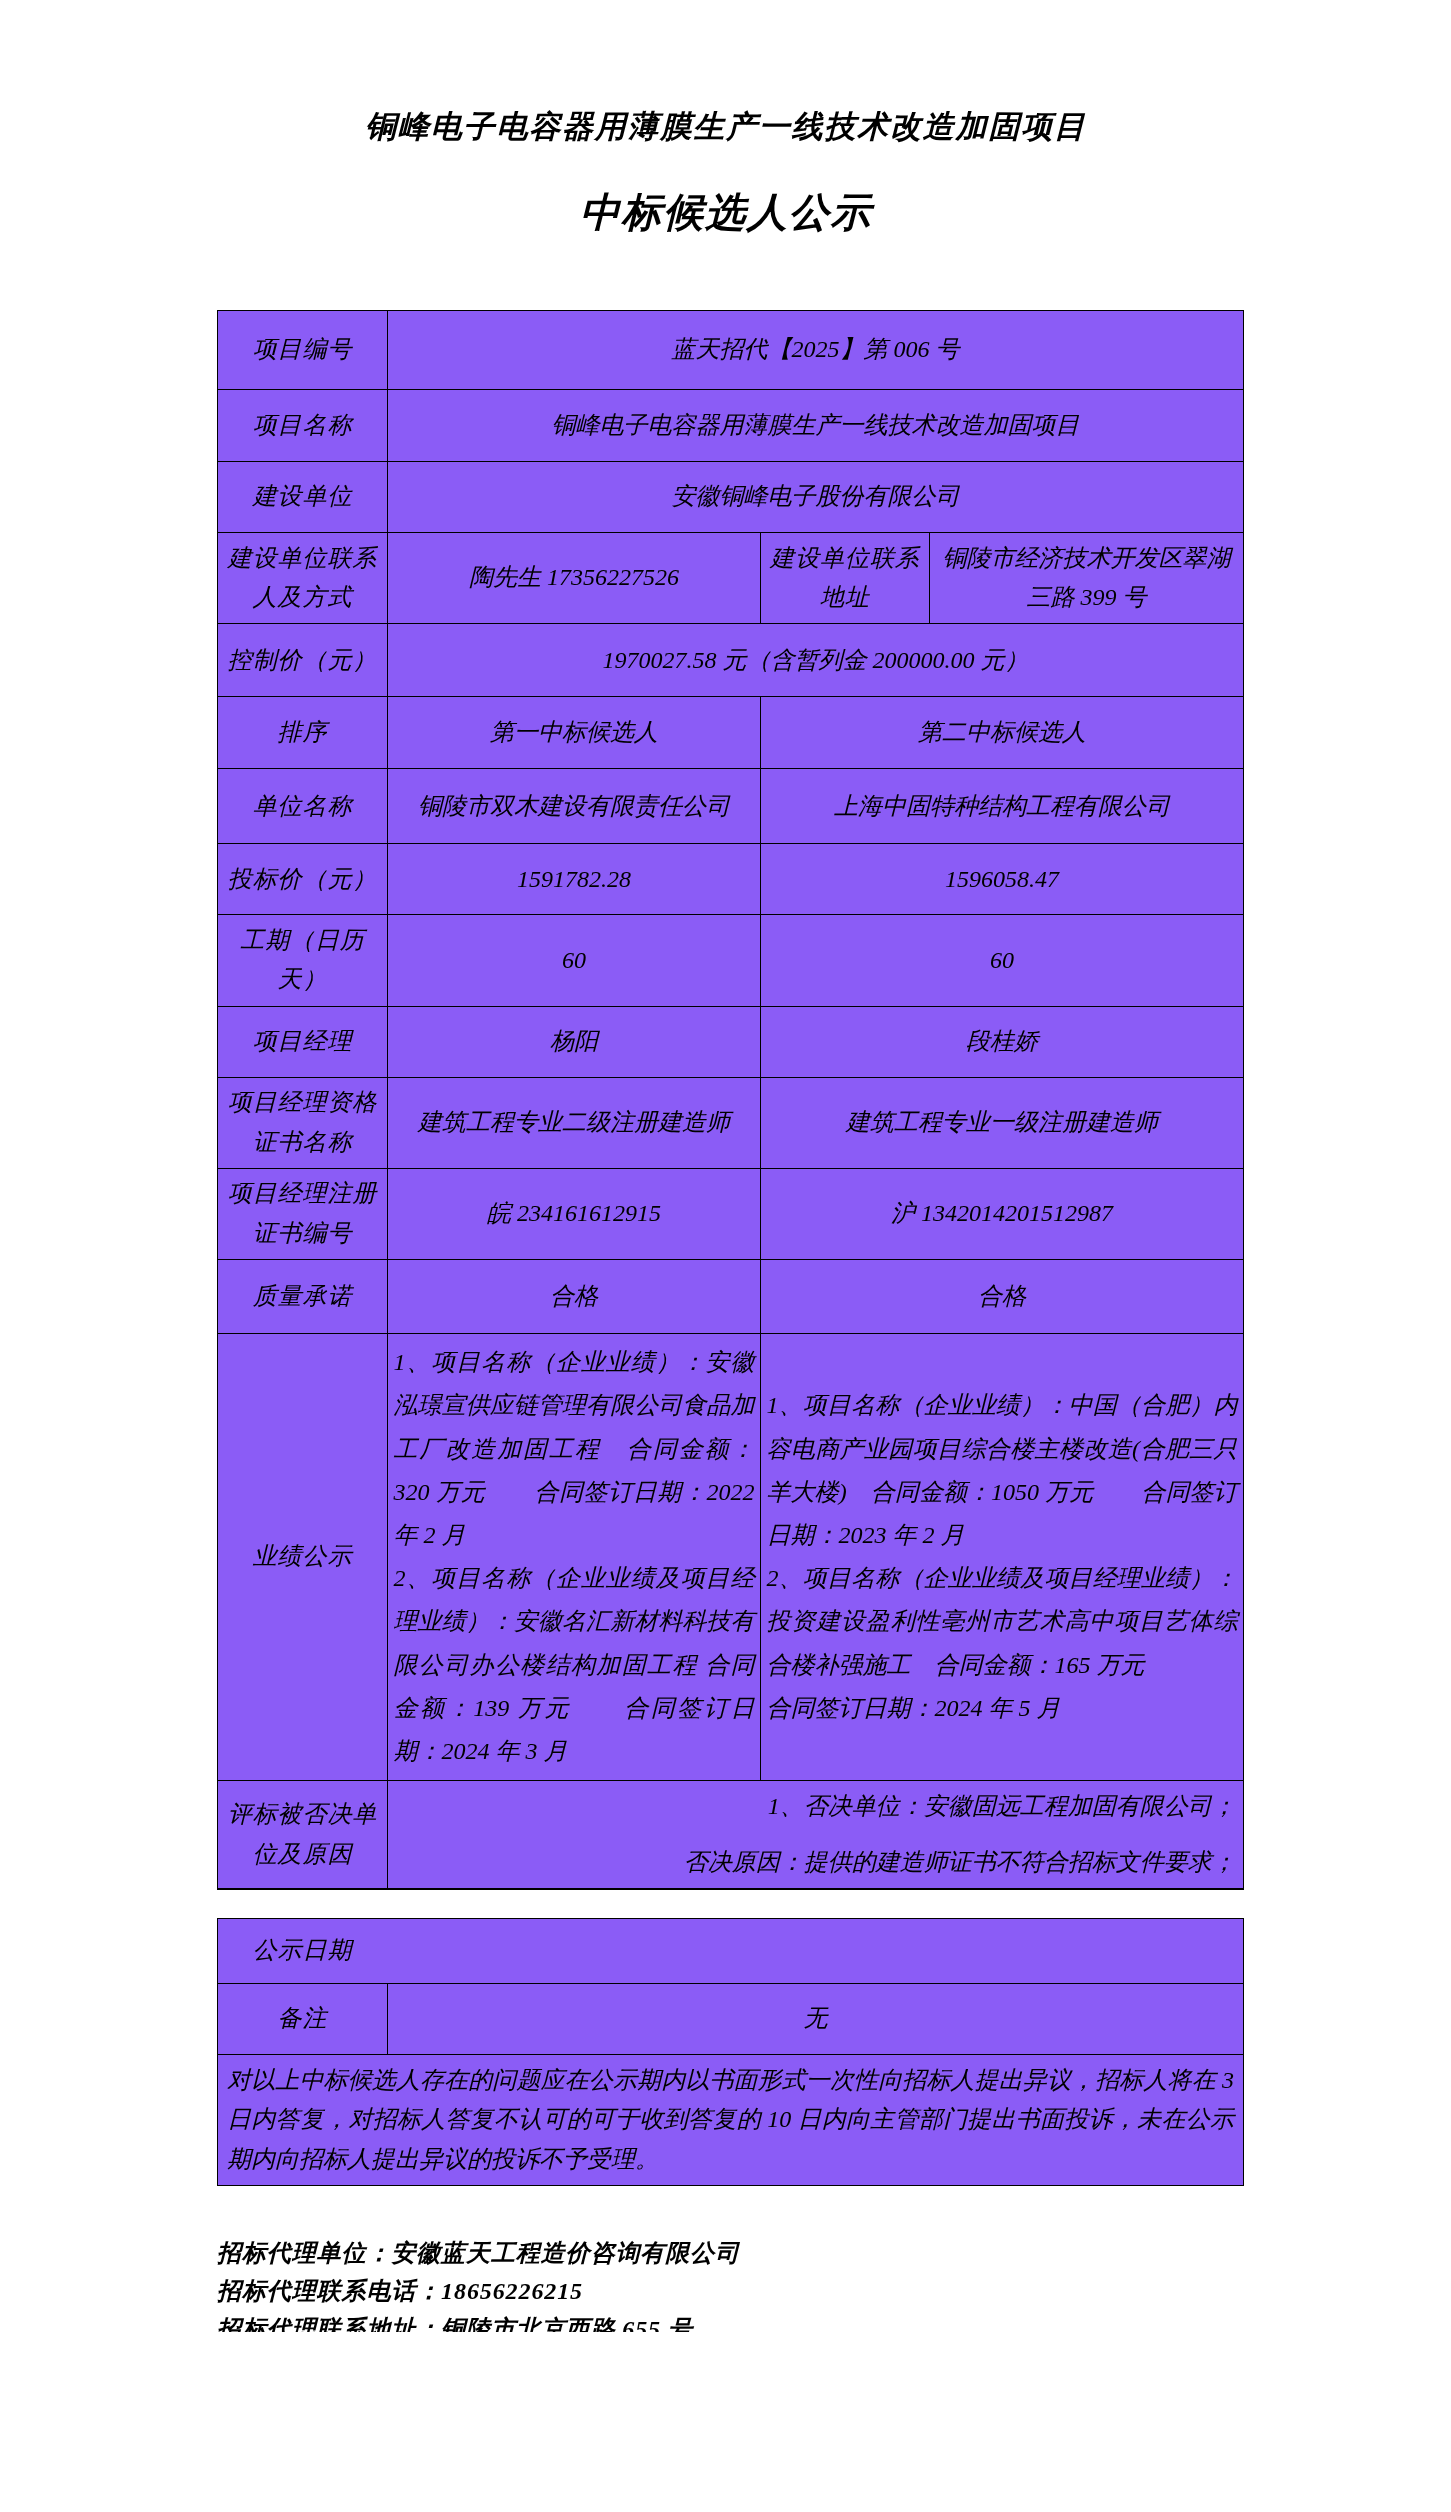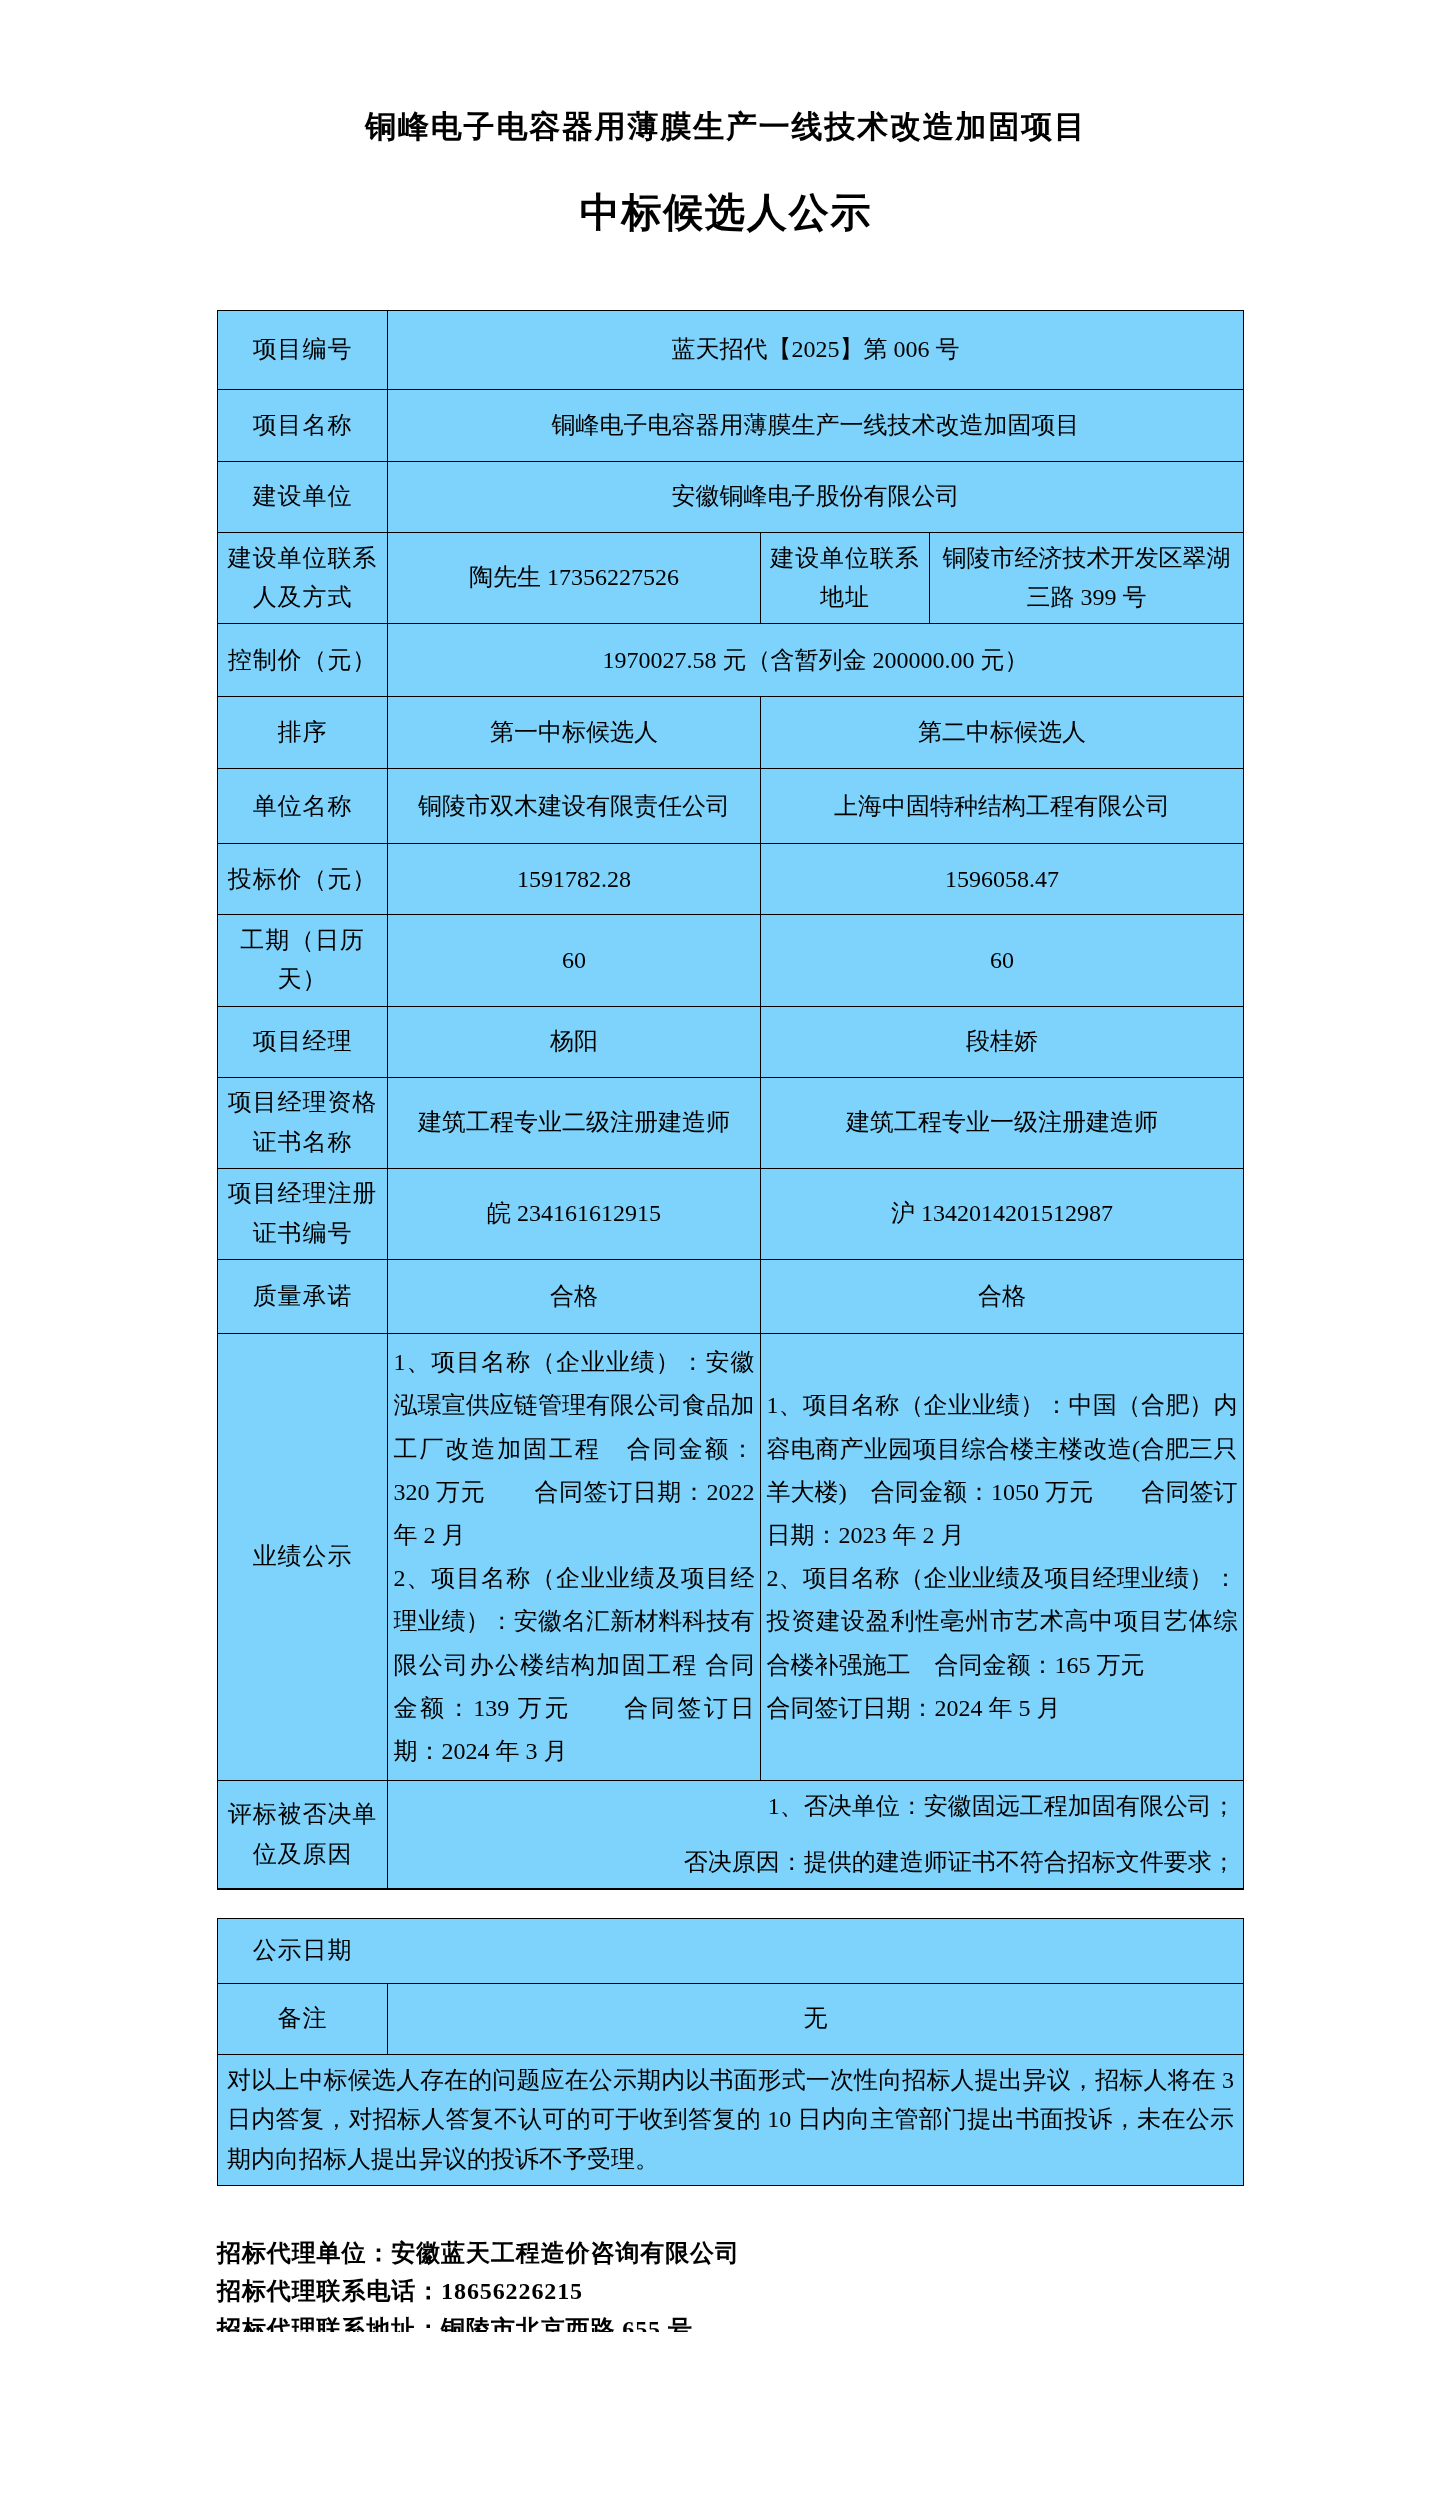--- a/index.html
+++ b/index.html
@@ -1,40 +1,40 @@
 <!DOCTYPE html>
 <html style="font-size:14.6px"><head>
 <meta charset="utf-8">
 <style>
   html, body { margin: 0; padding: 0; background: #ffffff; }
   body {
     width: 1452px; height: 2512px;
     font-family: "Liberation Serif", "DejaVu Serif", serif;
     color: #000;
   }
-  .page { position: relative; width: 1452px; height: 2332px; background: #fff; overflow: hidden; }
+  .page { position: relative; width: 1452px; height: 2332px; background: #fff; overflow: hidden; font-style: italic; }
 
   .doc-title {
     margin: 108px 0 0 0;
     text-align: center;
     font-size: 31px; font-weight: bold; letter-spacing: 1.8px;
     line-height: 1.2;
   }
   .doc-subtitle {
     margin: 44px 0 0 0;
     text-align: center;
     font-size: 40px; font-weight: bold; letter-spacing: 1.8px;
     line-height: 1.2;
   }
 
   .btable {
     width: 1025px;
     margin-left: 217px;
     border: 1.8px solid #000;
-    background: #7dd3fc;
+    background: #8b5cf6;
     font-size: 24px;
   }
   .btable.part1 { margin-top: 73px; border-bottom-width: 2.7px; }
   .btable.part2 { margin-top: 28px; }
 
   .trow { display: grid; }
   .trow + .trow { border-top: 1.8px solid #000; }
 
   .cols-2  { grid-template-columns: 169px 1fr; }
   .cols-3  { grid-template-columns: 169px 373px 1fr; }

